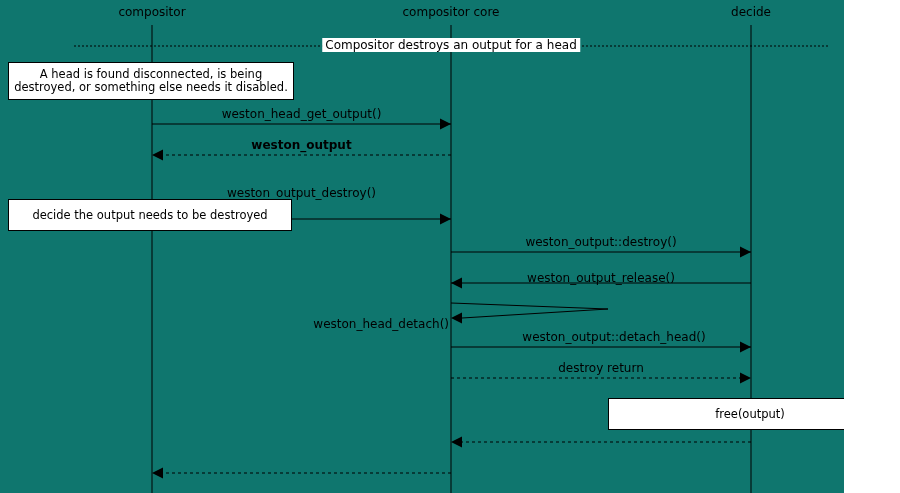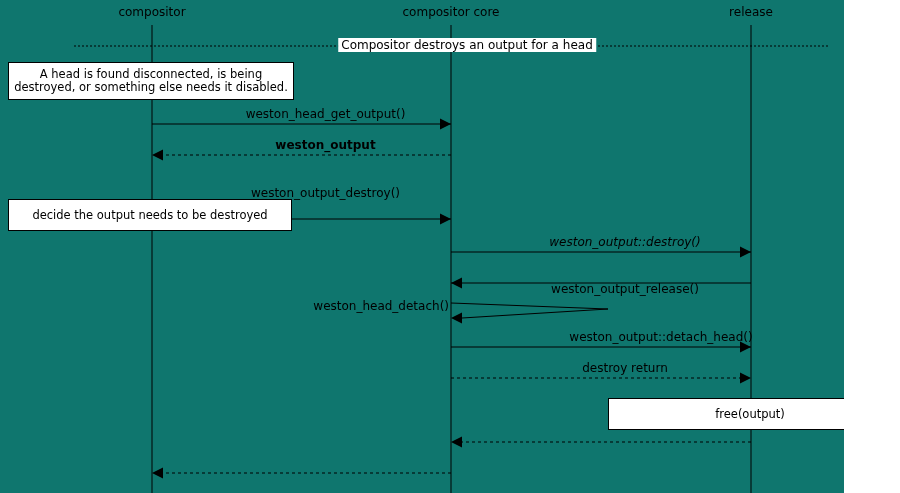--- a/index.html
+++ b/index.html
@@ -32,35 +32,33 @@
   }
   .msg-label {
     position: absolute;
     font-size: 12px;
     color: #000000;
     white-space: nowrap;
     line-height: 14px;
   }
   .msg-label.center {
     transform: translateX(-50%);
-    margin-left: 24px;
   }
   .msg-label.right-align {
     transform: translateX(-100%);
   }
   .divider-label {
     position: absolute;
     transform: translateX(-50%);
     font-size: 12px;
     color: #000000;
     white-space: nowrap;
     background: #ffffff;
     padding: 0 3px;
     line-height: 14px;
-    margin-left: 16px;
   }
   .note-box {
     position: absolute;
     box-sizing: border-box;
     border: 1px solid #000000;
     background: #ffffff;
     display: flex;
     align-items: center;
     justify-content: center;
     text-align: center;
@@ -70,21 +68,21 @@
     padding: 15px 4px;
   }
 </style>
 </head>
 <body>
 
 <div id="diagram">
 
   <div class="actor-label" id="actor-0" style="left: 152px; top: 5px;">compositor</div>
   <div class="actor-label" id="actor-1" style="left: 451px; top: 5px;">compositor core</div>
-  <div class="actor-label" id="actor-2" style="left: 751px; top: 5px;">release</div>
+  <div class="actor-label" id="actor-2" style="left: 751px; top: 5px;">decide</div>
 
   <svg class="layer" viewBox="0 0 900 493" xmlns="http://www.w3.org/2000/svg">
     <g id="svg-lifelines">
         <line x1="152" x2="152" y1="25" y2="493" stroke="#000000" stroke-width="1"></line>
         <line x1="451" x2="451" y1="25" y2="493" stroke="#000000" stroke-width="1"></line>
         <line x1="751" x2="751" y1="25" y2="493" stroke="#000000" stroke-width="1"></line>
       </g>
     <g id="svg-divider">
         <line x1="74" x2="828" y1="46" y2="46" stroke="#000000" stroke-width="1" stroke-dasharray="2,2"></line>
       </g>
@@ -112,24 +110,24 @@
         <polygon points="152,473 163,467.5 163,478.5" fill="#000000"></polygon>
       </g>
   </svg>
 
   <div class="divider-label" id="divider-label" style="left: 451px; top: 38px;">Compositor destroys an output for a head</div>
 
   <div id="message-labels">
       <div class="msg-label center" style="left: 301.5px; top: 107px;">weston_head_get_output()</div>
       <div class="msg-label center" style="left: 301.5px; top: 138px; font-weight: bold;">weston_output</div>
       <div class="msg-label center" style="left: 301.5px; top: 186px;">weston_output_destroy()</div>
-      <div class="msg-label center" style="left: 601px; top: 235px; font-style: italic;">weston_output::destroy()</div>
-      <div class="msg-label center" style="left: 601px; top: 282px;">weston_output_release()</div>
-      <div class="msg-label right-align" style="left: 449px; top: 299px; text-align: center;">weston_head_detach()</div>
-      <div class="msg-label center" style="left: 637px; top: 330px; text-align: right;">weston_output::detach_head()</div>
+      <div class="msg-label center" style="left: 601px; top: 235px;">weston_output::destroy()</div>
+      <div class="msg-label center" style="left: 601px; top: 271px;">weston_output_release()</div>
+      <div class="msg-label right-align" style="left: 449px; top: 317px; text-align: center;">weston_head_detach()</div>
+      <div class="msg-label center" style="left: 614px; top: 330px; text-align: right;">weston_output::detach_head()</div>
       <div class="msg-label center" style="left: 601px; top: 361px;">destroy return</div>
     </div>
 
   <div id="note-0" class="note-box" style="left: 8px; top: 62px; width: 286px; height: 38px;">A head is found disconnected, is being destroyed, or something else needs it disabled.</div>
   <div id="note-1" class="note-box" style="left: 8px; top: 163px; width: 284px; height: 24px; margin-top: 36px;">decide the output needs to be destroyed</div>
 
   <div id="box-0" class="note-box" style="left: 608px; top: 398px; width: 284px; height: 24px;">free(output)</div>
 
 </div>
 

